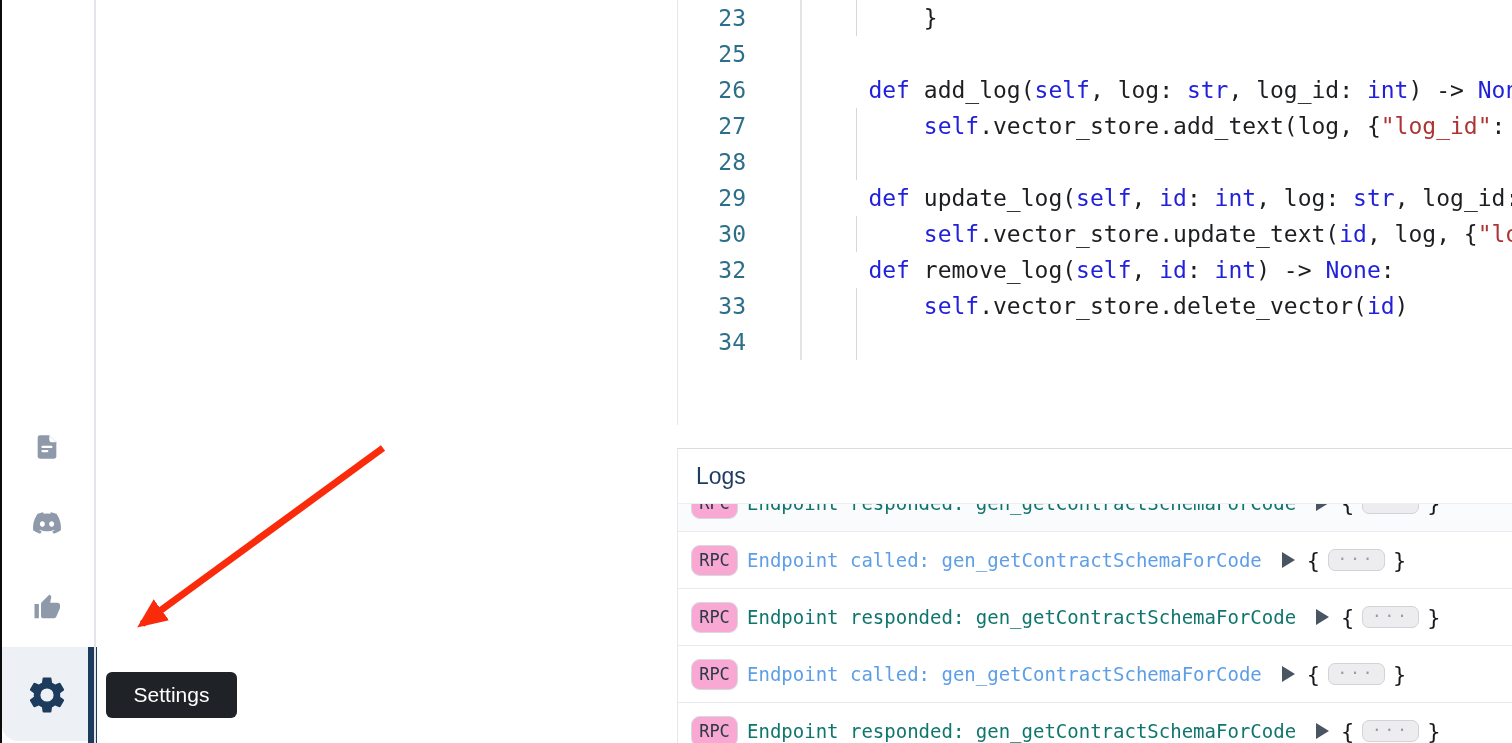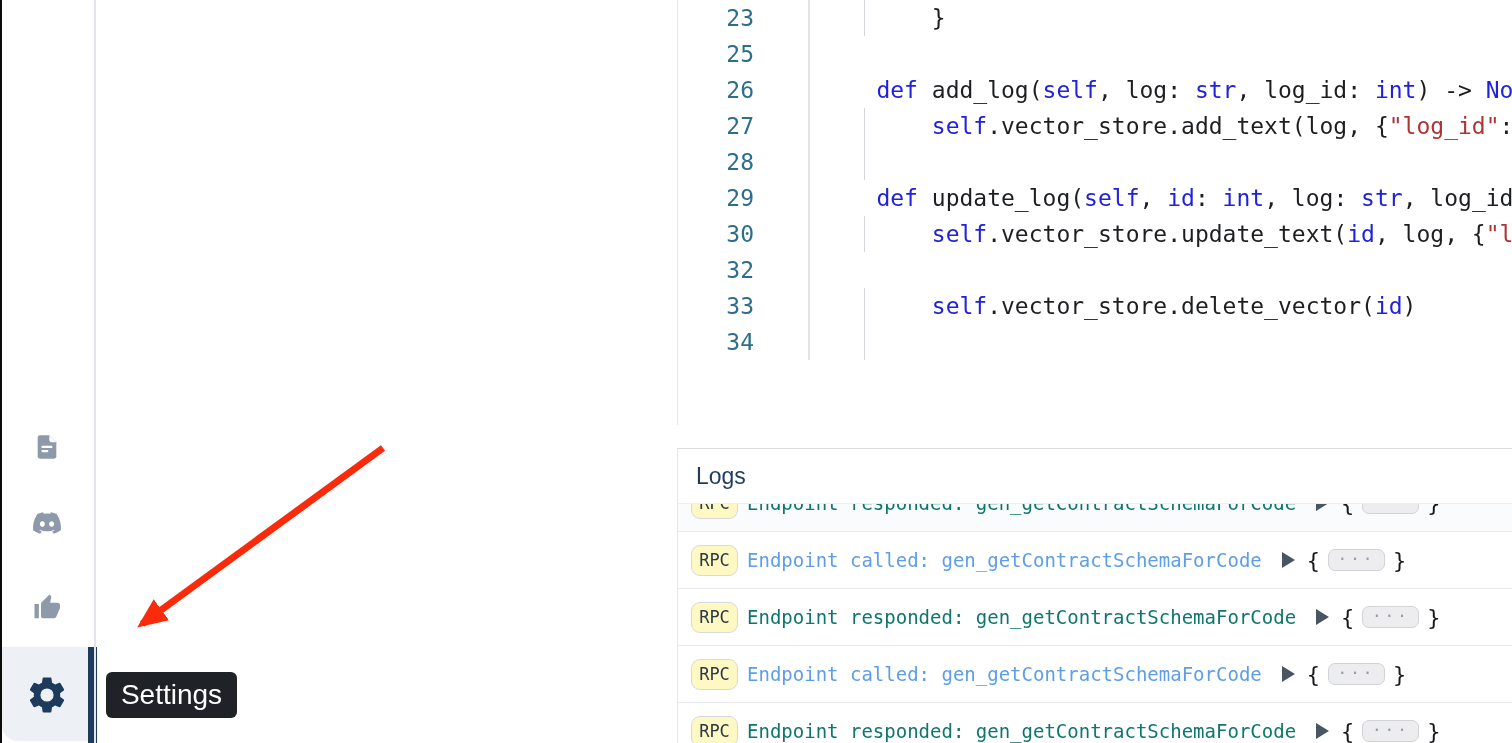--- a/index.html
+++ b/index.html
@@ -11,42 +11,42 @@
   
   .edge-strip { position:absolute; left:0; top:0; width:2px; height:743px; background:#0b0b0b; z-index:6; }
   .sidebar { position:absolute; left:0; top:0; width:96px; height:743px; background:#fff; z-index:3; }
   .sidebar-border { position:absolute; left:94px; top:0; width:2px; height:743px; background:#e4e5ea; }
   .active-bg { position:absolute; left:2px; top:647px; width:92px; height:94px; background:#edf1f6; border-radius:0 0 0 16px; }
   .active-bar { position:absolute; left:88px; top:647px; width:9px; height:96px; background:#1d3b5c; }
   .icon-btn { position:absolute; left:23px; width:48px; height:48px; display:flex; align-items:center; justify-content:center; cursor:pointer; }
   .icon-btn svg { display:block; }
   
   .tooltip { position:absolute; left:106px; top:672px; width:131px; height:46px; background:#1f2227;
-    border-radius:6px; color:#fff; font-size:28px; display:flex; align-items:center; justify-content:center; z-index:7; }
+    border-radius:6px; color:#fff; font-size:21px; display:flex; align-items:center; justify-content:center; z-index:7; }
   
   .arrow-overlay { position:absolute; left:0; top:0; width:1512px; height:743px; pointer-events:none; z-index:8; }
   
   .editor { position:absolute; left:677px; top:0; width:835px; height:425px; background:#fff;
-    border-left:1px solid #e7e7eb; overflow:hidden; z-index:1;padding-left:8px; }
+    border-left:1px solid #e7e7eb; overflow:hidden; z-index:1; }
   .code-row { display:flex; height:36px; }
   .ln { width:124px; flex:0 0 124px; text-align:right; padding-right:54px; border-right:2px solid #e3e3e8;
     color:#2d6f8a; font:23px/36px "DejaVu Sans Mono", monospace; }
   .cc { position:relative; flex:1; overflow:hidden; white-space:pre;
     font:23px/36px "DejaVu Sans Mono", monospace; color:#1c1e21; padding-left:11px; }
   .guide { position:absolute; left:54px; top:0; width:1px; height:36px; background:#d6d7dc; }
   .tok-k { color:#2121dc; } .tok-c { color:#1b9c1b; } .tok-s { color:#ae3434; } .tok-p { color:#1c1e21; }
   
   .logs { position:absolute; left:677px; top:448px; width:835px; height:318px; background:#fff;
     border-top:1px solid #d9dbdf; border-left:1px solid #e7e7eb; overflow:hidden; z-index:2; }
   .logs-header { height:55px; display:flex; align-items:center; padding-left:18px; border-bottom:1px solid #eceef1; }
   .logs-title { font-size:23px; color:#1e3c5f; }
   .log-row { height:57px; border-bottom:1px solid #e8eaee; display:flex; align-items:center; padding-left:13px; background:#fff; }
   .log-partial { height:28px; overflow:hidden; border-bottom:1px solid #e8eaee; background:#fafbfc; }
   .log-partial .log-inner { height:58px; transform:translateY(-30px); display:flex; align-items:center; padding-left:13px; }
-  .rpc-badge { width:47px; height:31px; flex:0 0 47px; border:1.5px solid #d6dade; border-radius:9px; background:#fef9c3;
+  .rpc-badge { width:47px; height:31px; flex:0 0 47px; border:1.5px solid #d6dade; border-radius:9px; background:#f9a8d4;
     display:flex; align-items:center; justify-content:center; margin-right:9px;
     font:17px "DejaVu Sans Mono", monospace; color:#2b3947; }
   .log-msg { font:19px "DejaVu Sans Mono", monospace; white-space:pre; }
   .msg-called { color:#5d9ee6; } .msg-responded { color:#0f766e; }
   .caret { width:0; height:0; border-left:13px solid #4a5563; border-top:8px solid transparent;
     border-bottom:8px solid transparent; margin:0 12px 0 20px; cursor:pointer; }
   .brace { font:22px "DejaVu Sans Mono", monospace; color:#16191d; }
   .pill { width:57px; height:22px; background:#ededef; border:1px solid #d0d3d7; border-radius:7px;
     display:flex; align-items:center; justify-content:center; margin:0 8px; cursor:pointer;
     font:16px "DejaVu Sans Mono", monospace; color:#949aa2; letter-spacing:3px; line-height:1; padding-bottom:2px; }
@@ -127,20 +127,21 @@
       <div class="code-row">
         <div class="ln">29</div>
         <div class="cc"><span class="tok-p">    </span><span class="tok-k">def</span><span class="tok-p"> update_log(</span><span class="tok-k">self</span><span class="tok-p">, </span><span class="tok-k">id</span><span class="tok-p">: </span><span class="tok-k">int</span><span class="tok-p">, log: </span><span class="tok-k">str</span><span class="tok-p">, log_id: </span></div>
       </div>
       <div class="code-row">
         <div class="ln">30</div>
         <div class="cc"><div class="guide"></div><span class="tok-p">        </span><span class="tok-k">self</span><span class="tok-p">.vector_store.update_text(</span><span class="tok-k">id</span><span class="tok-p">, log, {</span><span class="tok-s">"log_id"</span></div>
       </div>
       <div class="code-row">
         <div class="ln">32</div>
+        <div class="cc"><span class="tok-p">    </span><span class="tok-k">def</span><span class="tok-p"> remove_log(</span><span class="tok-k">self</span><span class="tok-p">, </span><span class="tok-k">id</span><span class="tok-p">: </span><span class="tok-k">int</span><span class="tok-p">) -&gt; </span><span class="tok-k">None</span><span class="tok-p">:</span></div>
       </div>
       <div class="code-row">
         <div class="ln">33</div>
         <div class="cc"><div class="guide"></div><span class="tok-p">        </span><span class="tok-k">self</span><span class="tok-p">.vector_store.delete_vector(</span><span class="tok-k">id</span><span class="tok-p">)</span></div>
       </div>
       <div class="code-row">
         <div class="ln">34</div>
         <div class="cc"><div class="guide"></div></div>
       </div>
     </div>

